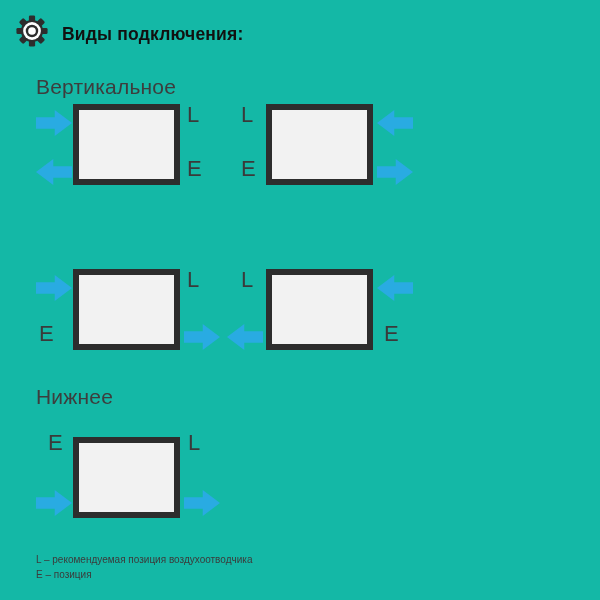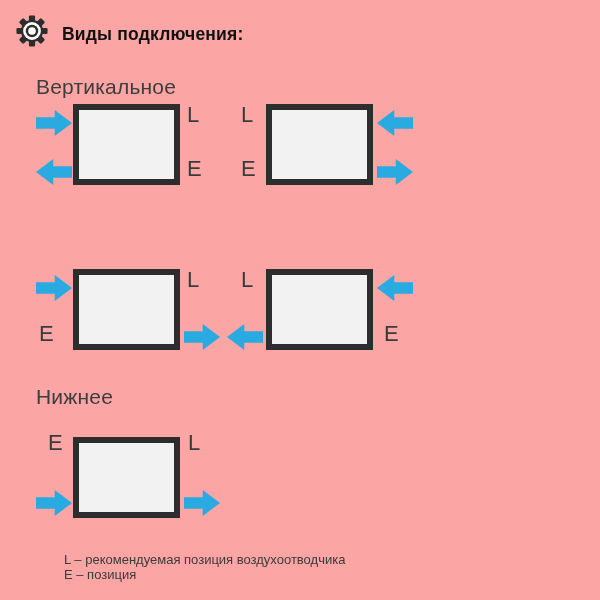--- a/index.html
+++ b/index.html
@@ -3,21 +3,21 @@
 <meta charset="utf-8">
 <style>
   :root{
     --arrow:#29abe2;
     --box-border:#2d2d2d;
     --box-fill:#f2f2f2;
     --text:#3d3d3d;
   }
   html,body{margin:0;padding:0;background:#fff;}
   .canvas{
-    position:relative;width:600px;height:600px;background:#fca5a5;
+    position:relative;width:600px;height:600px;background:#14b8a6;
     font-family:"Liberation Sans", sans-serif;overflow:hidden;
   }
   .page-title{
     position:absolute;left:62px;top:24px;
     font-size:17.5px;font-weight:bold;color:#111;letter-spacing:0.2px;
   }
   .gear{position:absolute;left:16px;top:15px;width:32px;height:32px;}
   .section-title{
     position:absolute;font-size:21px;color:var(--text);letter-spacing:0.2px;
   }
@@ -26,21 +26,21 @@
     border:6px solid var(--box-border);background:var(--box-fill);
   }
   .arrow{position:absolute;width:36px;height:26px;background:var(--arrow);}
   .arrow.right{clip-path:polygon(0 28%,52% 28%,52% 0,100% 50%,52% 100%,52% 72%,0 72%);}
   .arrow.left{clip-path:polygon(100% 28%,48% 28%,48% 0,0 50%,48% 100%,48% 72%,100% 72%);}
   .pin-label{
     position:absolute;font-size:22px;line-height:24px;color:#3a3a3a;
   }
   .legend{
     position:absolute;left:36px;top:552px;
-    font-size:13px;line-height:15px;color:#3b3b3b;margin-left:28px;
+    font-size:10px;line-height:15px;color:#3b3b3b;
   }
 </style>
 </head>
 <body>
 
 <div class="canvas">
 
   <span class="gear">
     <svg viewBox="0 0 36 36" width="32" height="32" aria-hidden="true">
       <g fill="#2d2d2d">

